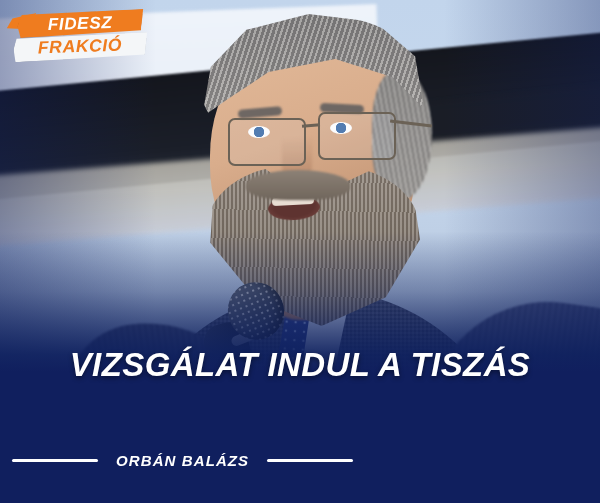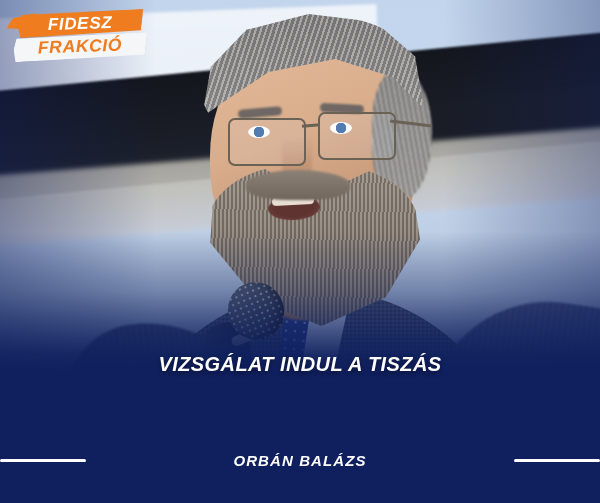--- a/index.html
+++ b/index.html
@@ -393,36 +393,36 @@
   
   .headline {
     position: absolute;
     left: 0;
     right: 0;
     top: 344px;
     text-align: center;
     color: #ffffff;
     font-weight: 800;
     font-style: italic;
-    font-size: 20px;
+    font-size: 33px;
     line-height: 41px;
     letter-spacing: .4px;
     text-shadow: 0 2px 5px rgba(0,0,0,.45);
     white-space: nowrap;
   }
   .headline .l2 { letter-spacing: .2px; }
 
   
   .byline-wrap {
     position: absolute;
-    left: 0; right: 0;
+    left: 12px; right: 0;
     top: 452px;
     display: flex;
     align-items: center;
-    justify-content: space-between;
+    justify-content: flex-start;
     gap: 18px;
   }
   .rule {
     width: 86px;
     height: 3px;
     background: #ffffff;
     border-radius: 2px;
   }
   .byline {
     color: #ffffff;

